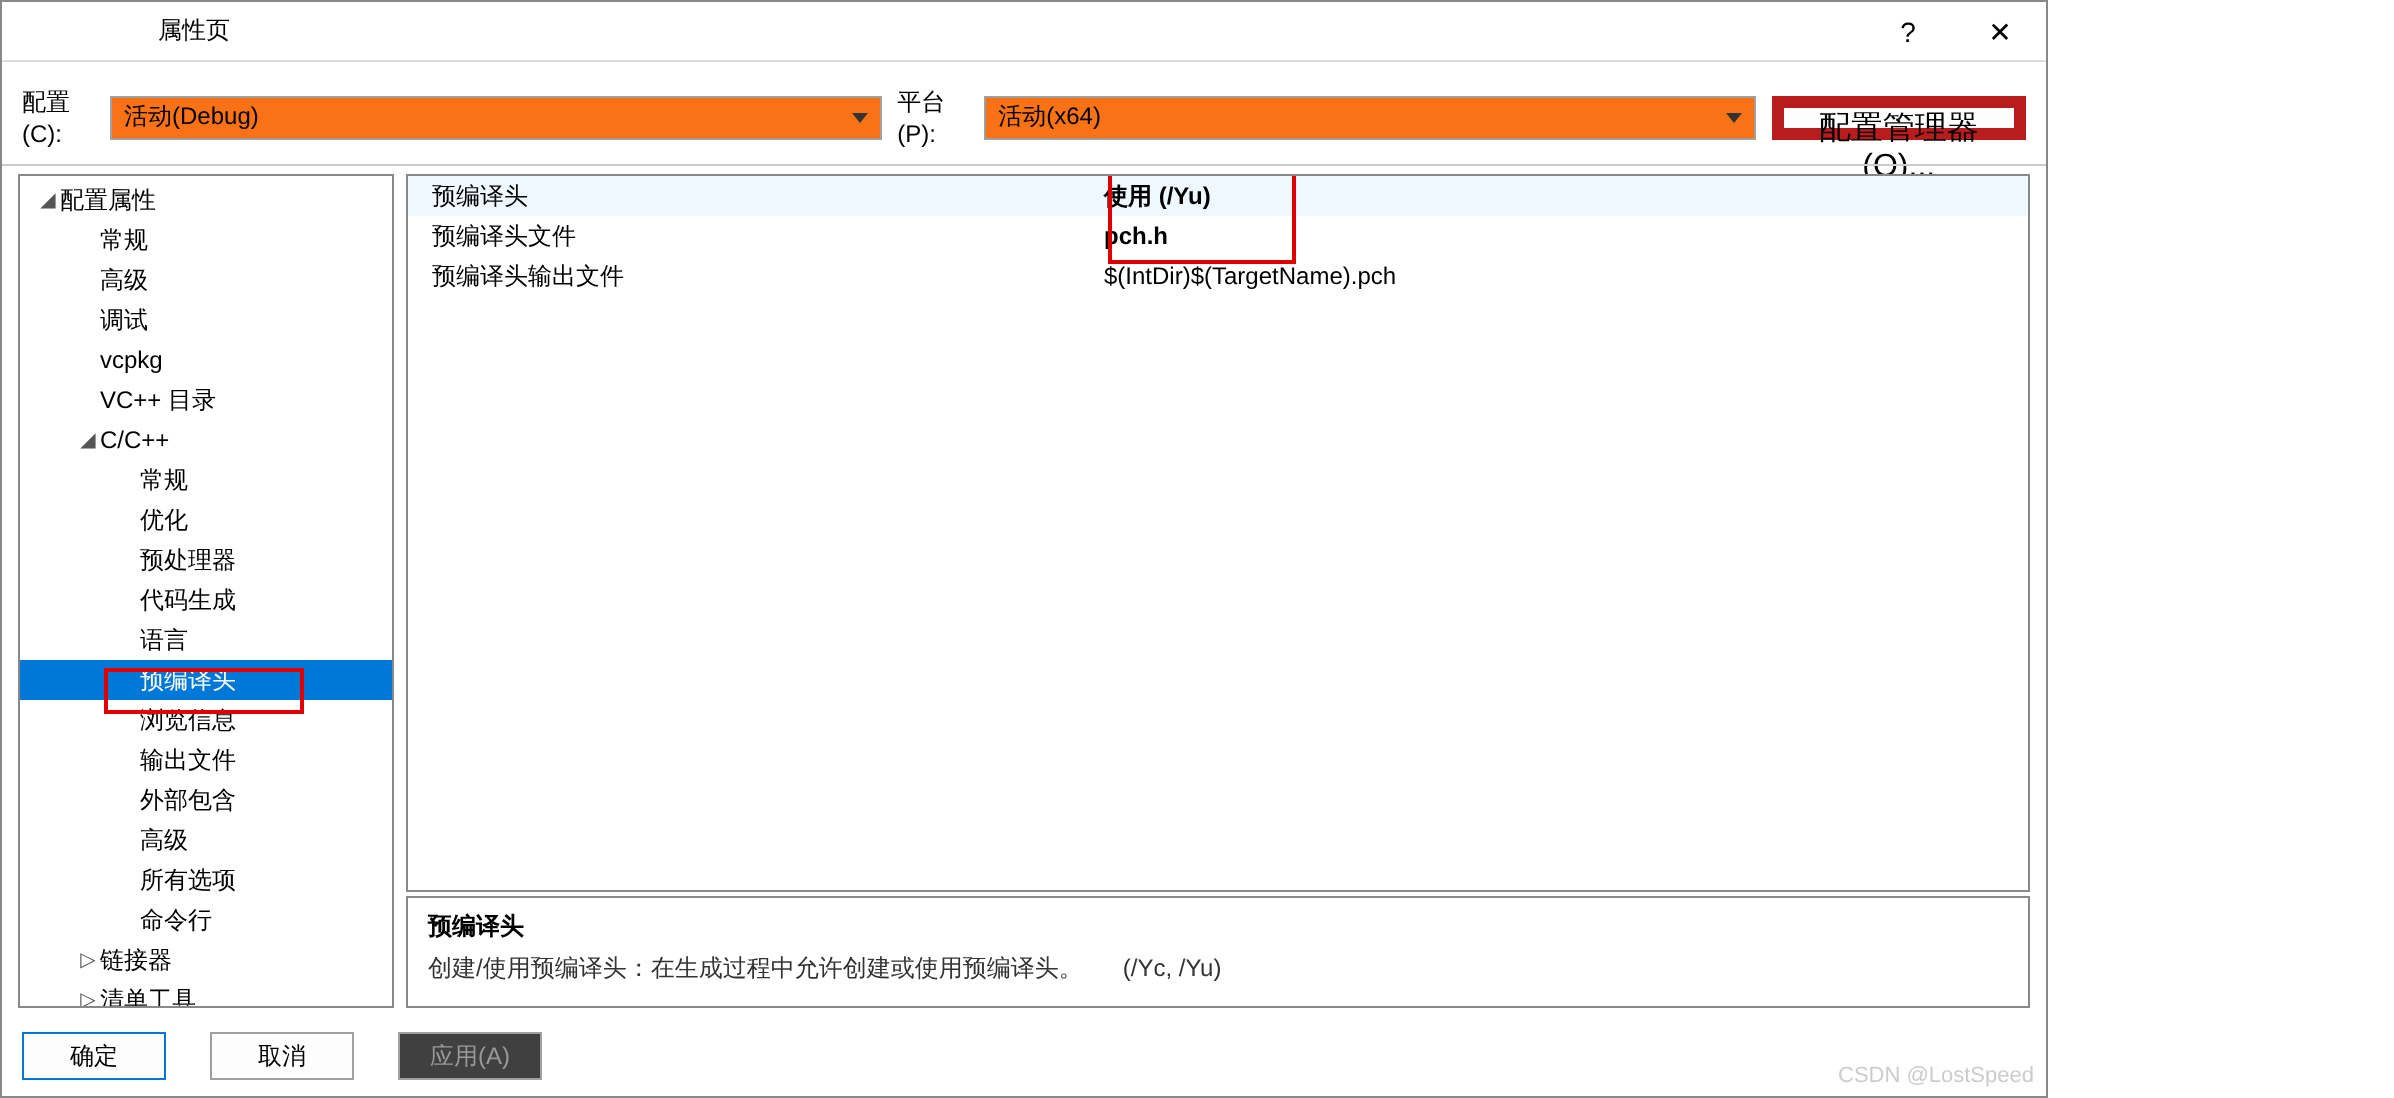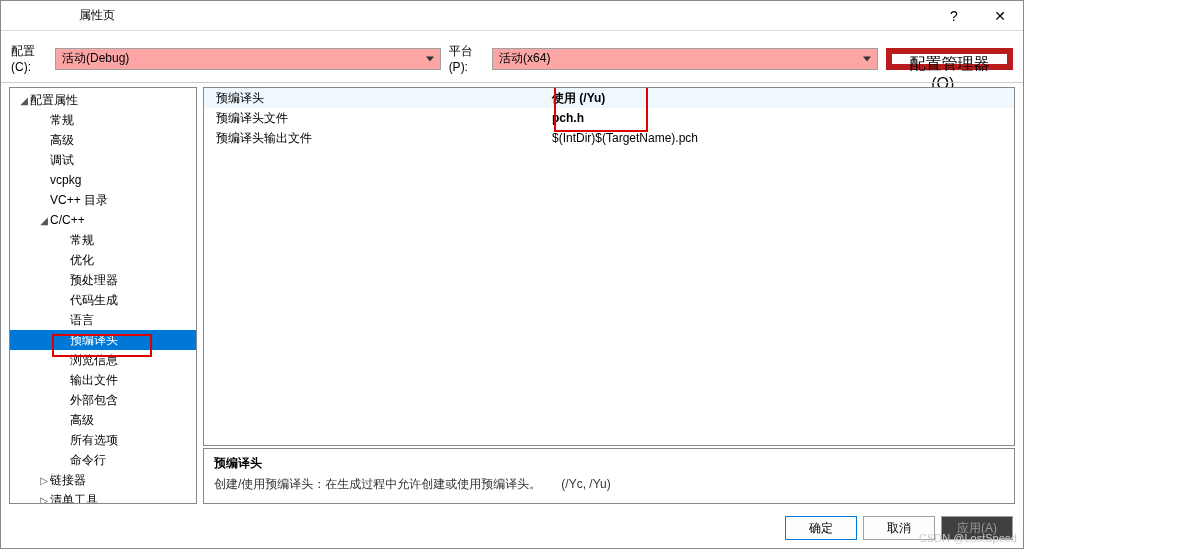--- a/index.html
+++ b/index.html
@@ -4,21 +4,21 @@
 <style>
 * { box-sizing: border-box; margin: 0; padding: 0; }
 body { font-family: "Microsoft YaHei", "Segoe UI", sans-serif; font-size: 12px; background: #fff; color: #000; }
 .window { width: 1024px; height: 549px; border: 1px solid #888; background: #fff; display: flex; flex-direction: column; position: relative; }
 .titlebar { height: 30px; display: flex; align-items: center; padding-left: 78px; border-bottom: 1px solid #ddd; }
 .titlebar-title { font-size: 12px; }
 .titlebar-buttons { margin-left: auto; display: flex; }
 .titlebar-btn { width: 46px; height: 30px; display: flex; align-items: center; justify-content: center; font-size: 14px; cursor: pointer; }
 .config-row { display: flex; align-items: center; padding: 12px 10px 8px 10px; gap: 8px; }
 .config-label { font-size: 12px; }
-.dropdown { height: 22px; border: 1px solid #a0a0a0; background: #fca5a5; display: flex; align-items: center; padding: 0 6px; font-size: 12px; position: relative; }
+.dropdown { height: 22px; border: 1px solid #a0a0a0; background: #f97316; display: flex; align-items: center; padding: 0 6px; font-size: 12px; position: relative; }
 .dropdown::after { content: ""; position: absolute; right: 6px; top: 50%; transform: translateY(-50%); border-left: 4px solid transparent; border-right: 4px solid transparent; border-top: 5px solid #333; }
 .dd-config { width: 468px; }
 .dd-platform { width: 468px; }
 .btn-config-mgr { height: 22px; padding: 0 10px; border: 6px solid #b91c1c; background: #fdfdfd; cursor: pointer; font-size: 16px; margin-left: auto; }
 .main { flex: 1; display: flex; border-top: 1px solid #ccc; min-height: 0; }
 .sidebar { width: 188px; border: 1px solid #888; margin: 4px 0 4px 8px; overflow-y: auto; background: #fff; position: relative; }
 .tree { padding: 2px 0; }
 .tree-item { display: flex; align-items: center; height: 20px; padding-left: 6px; cursor: pointer; font-size: 12px; white-space: nowrap; }
 .tree-item.selected { background: #0078d7; color: #fff; }
 .tree-caret { width: 12px; display: inline-flex; justify-content: center; font-size: 10px; color: #555; }
@@ -32,21 +32,21 @@
 .prop-grid { flex: 1; border: 1px solid #888; overflow: auto; background: #fff; position: relative; }
 .prop-row { display: flex; height: 20px; align-items: center; font-size: 12px; }
 .prop-row.selected { background: #f0f8ff; }
 .prop-name { width: 344px; padding-left: 12px; }
 .prop-value { flex: 1; padding-left: 4px; }
 .prop-value.bold { font-weight: bold; }
 .box-values { position: absolute; left: 350px; top: -2px; width: 94px; height: 46px; border: 2px solid #e00000; pointer-events: none; }
 .desc-panel { height: 56px; border: 1px solid #888; border-top: 1px solid #888; margin-top: 2px; padding: 6px 10px; background: #fff; }
 .desc-title { font-weight: bold; font-size: 12px; margin-bottom: 4px; }
 .desc-text { font-size: 12px; color: #333; }
-.footer { display: flex; justify-content: flex-end; padding: 8px 10px; gap: 6px; }
+.footer { display: flex; padding: 8px 10px; gap: 22px; }
 .footer-btn { width: 72px; height: 24px; border: 1px solid #a0a0a0; background: #fdfdfd; font-size: 12px; cursor: pointer; }
 .footer-btn.primary { border: 1px solid #0078d7; }
 .footer-btn:disabled { color: #999; background: #404040; }
 .watermark { position: absolute; right: 6px; bottom: 4px; font-size: 11px; color: #ccc; pointer-events: none; }
 </style>
 </head>
 <body>
 
 <div class="window">
   <div class="titlebar">

